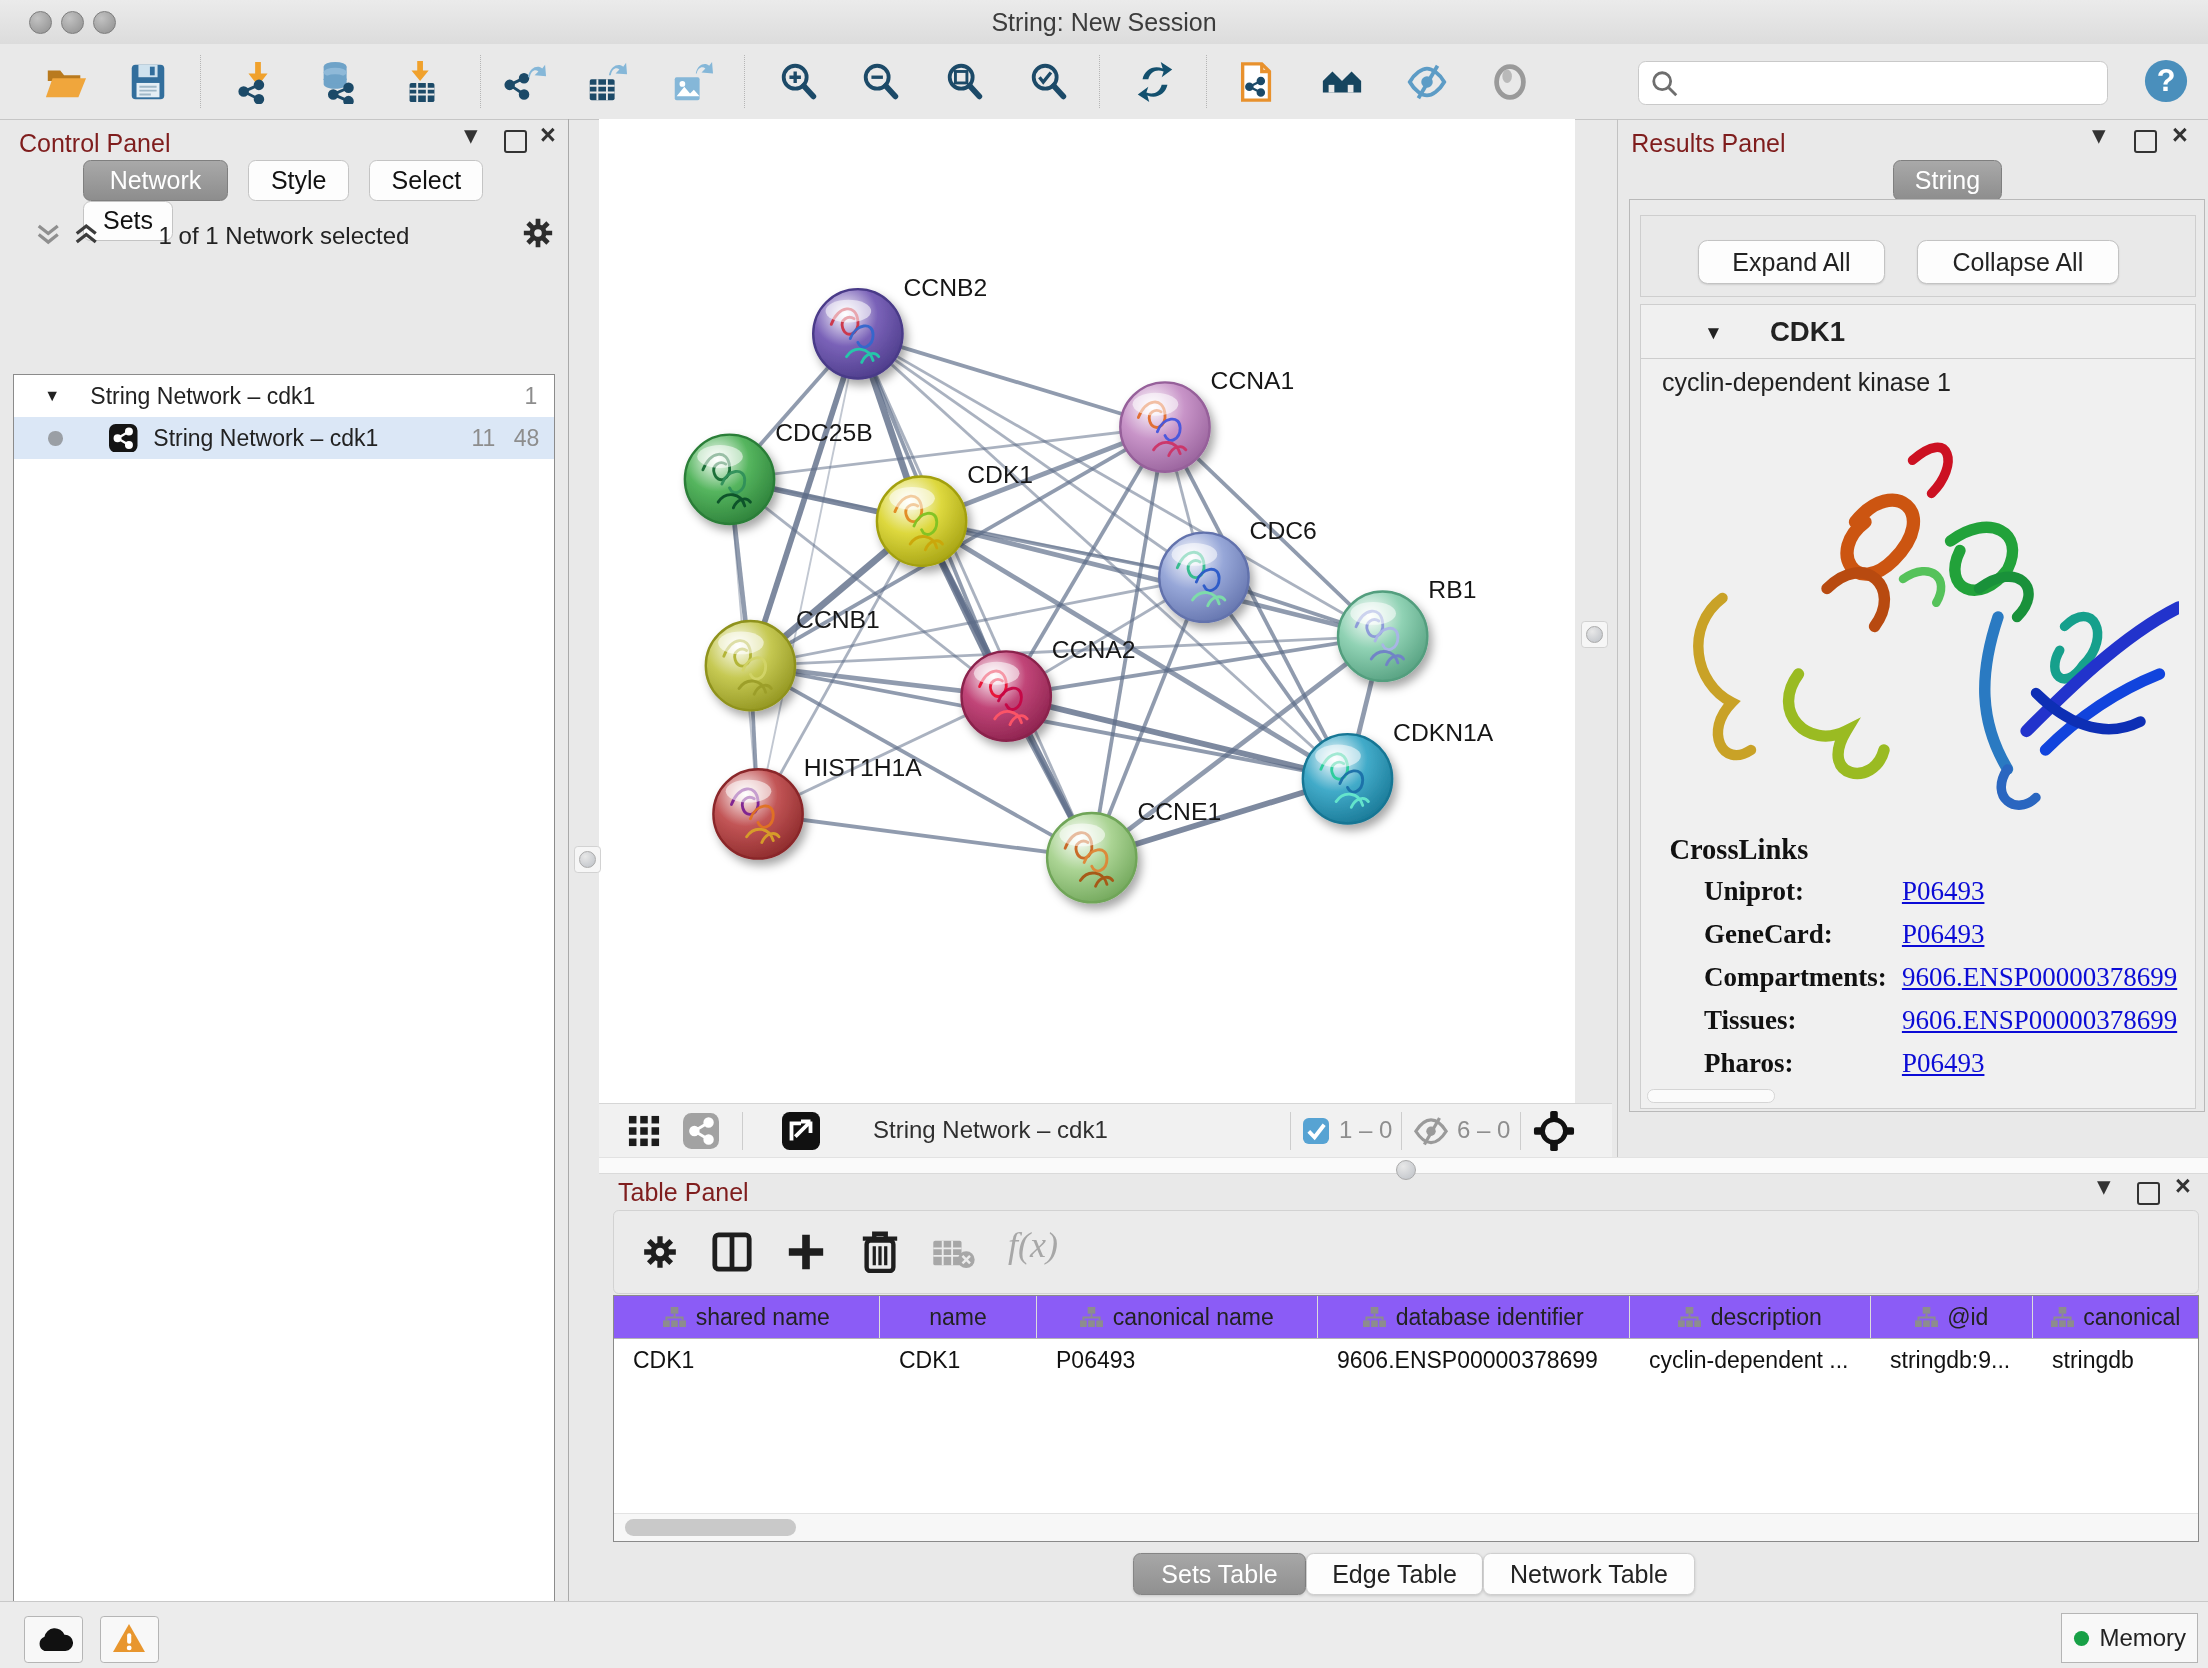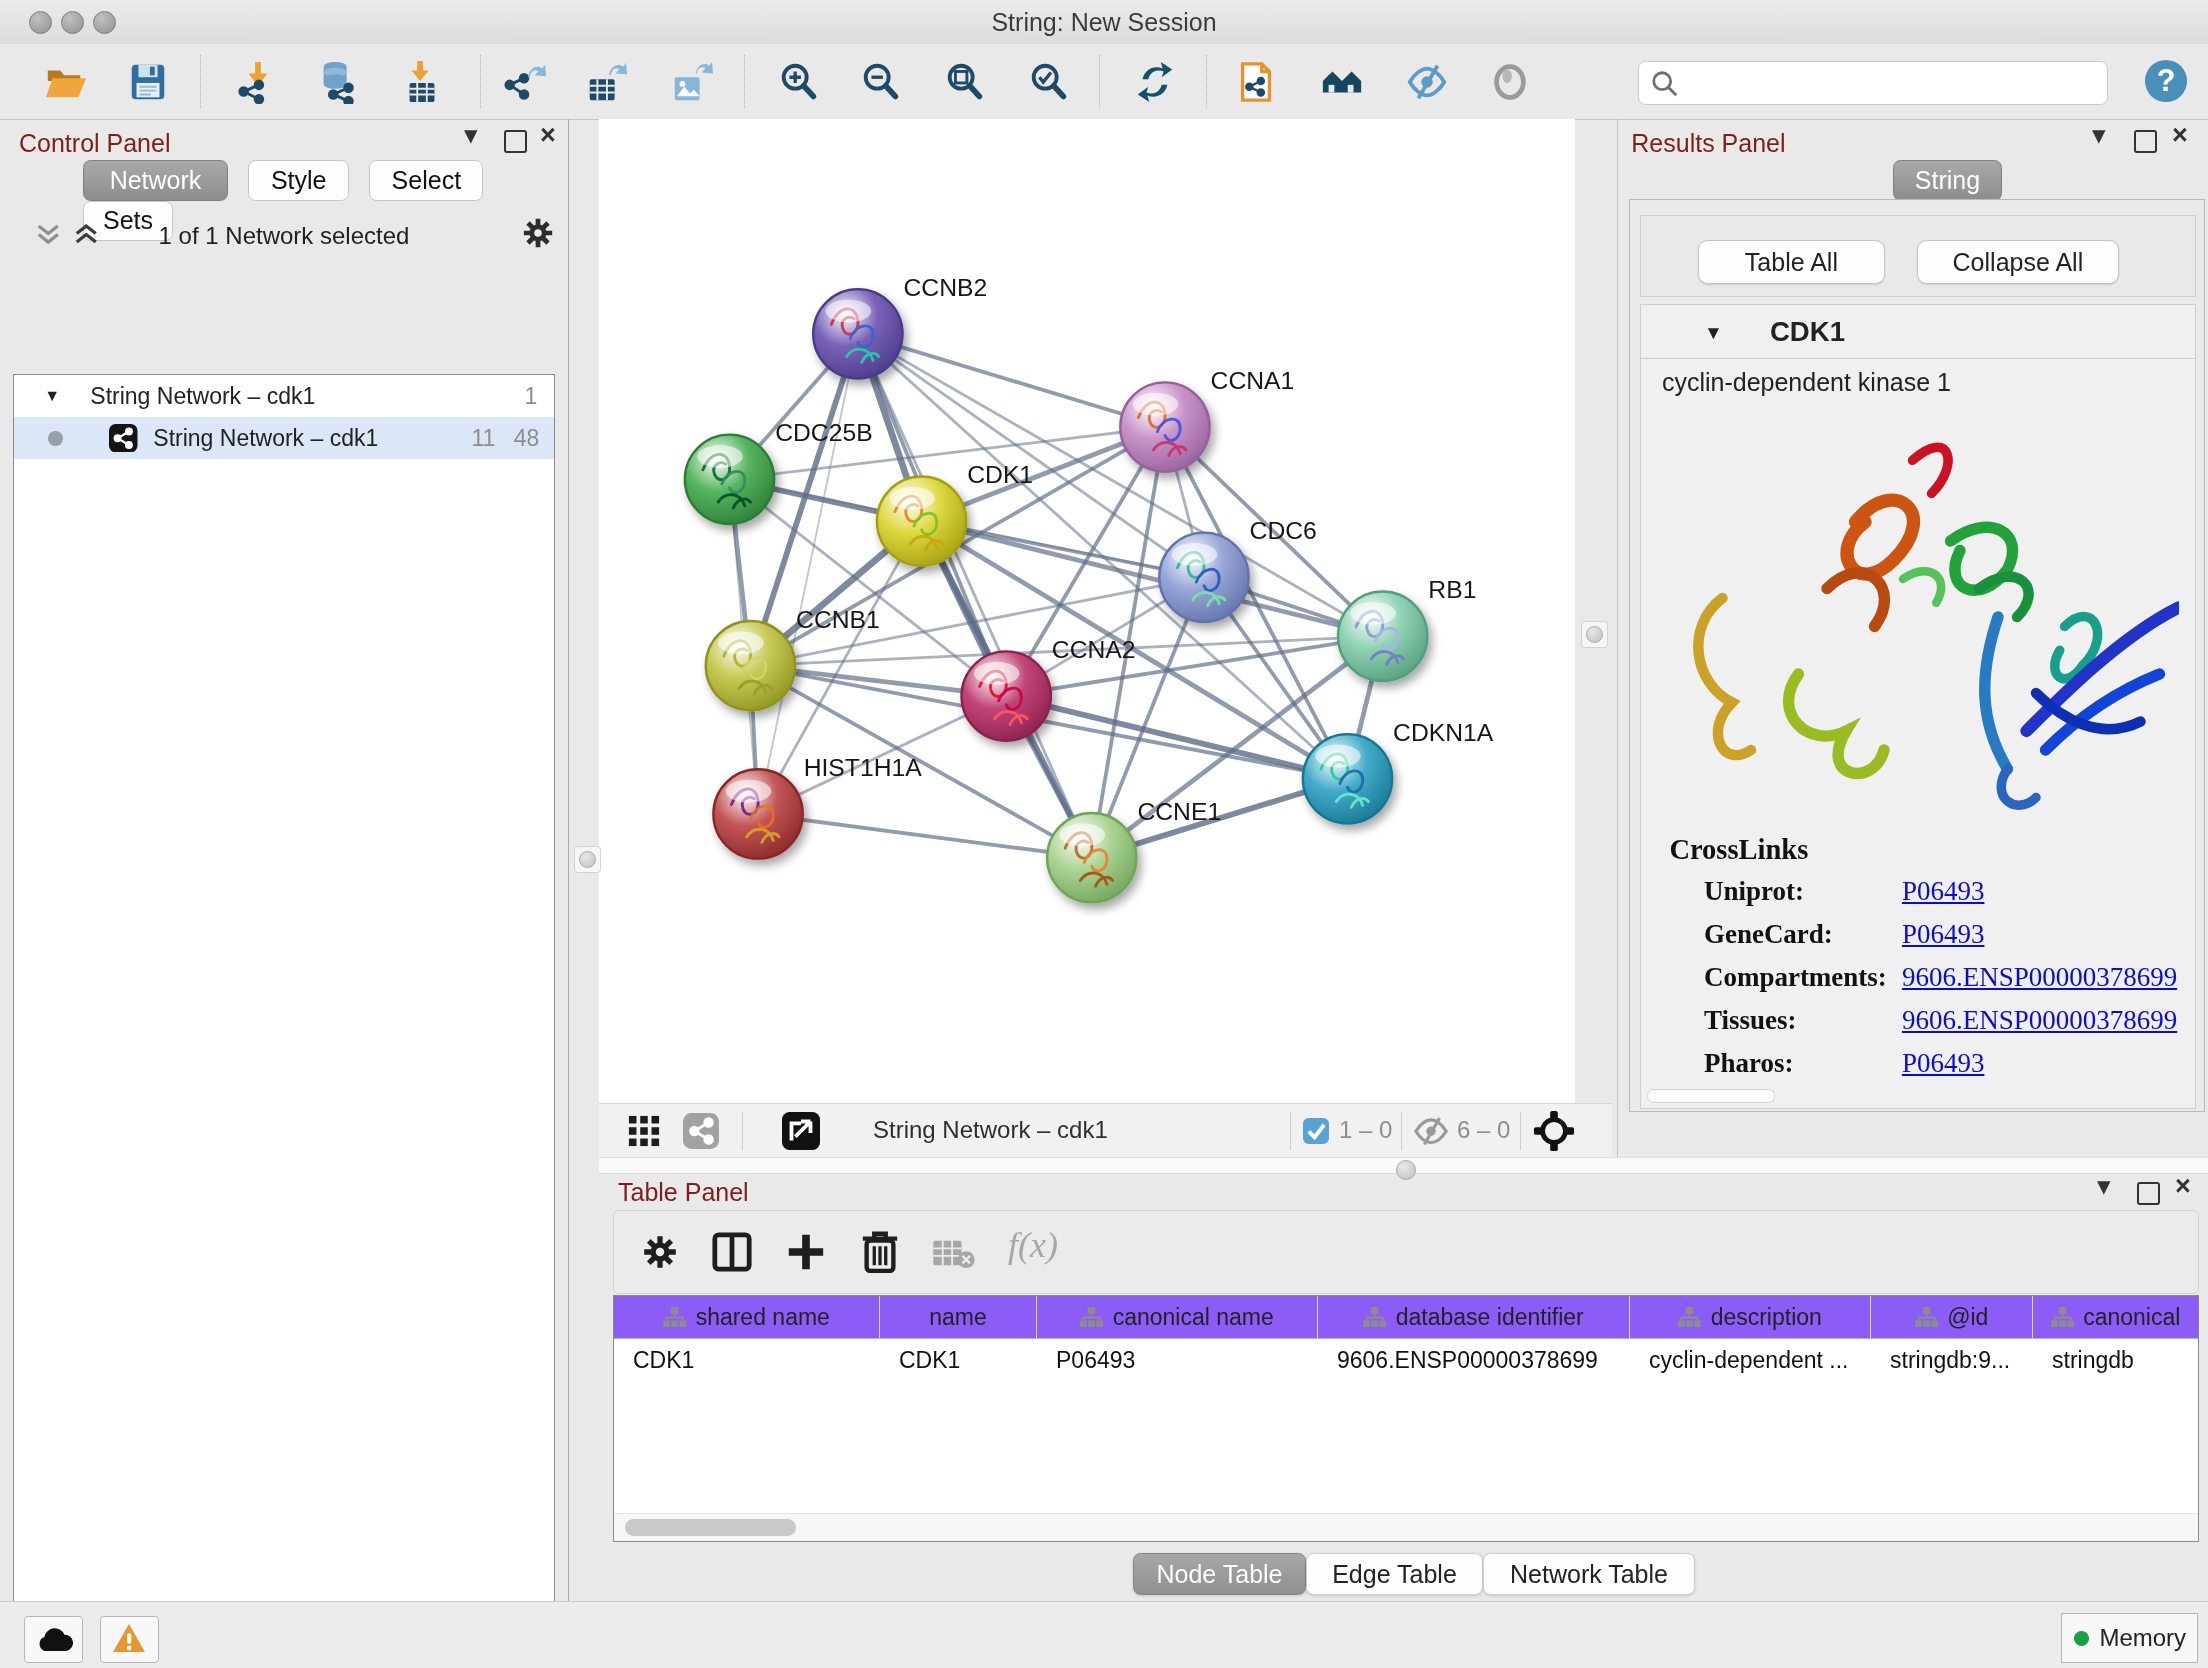--- a/index.html
+++ b/index.html
@@ -523,21 +523,21 @@
 
   <div class="abs" style="left:1617px;top:119px;width:592px;height:1038px;border-left:1.9px solid #c2c2c2">
     <span class="abs phead" style="left:13.3px;top:9.5px">Results Panel</span>
     <span class="abs pbtn" style="left:474px;top:3.8px">▾</span>
     <span class="abs floatsq" style="left:516px;top:11.4px"></span>
     <span class="abs pbtn" style="left:554px;top:3.8px;font-weight:bold">×</span>
     <span class="tab sel abs" style="left:259px;top:41px;width:107px">String</span>
 
     <div id="rp-box" class="abs" style="left:11.4px;top:80px">
       <div id="rp-buttons">
-        <span class="rbtn" style="left:57px;width:185px">Table All</span>
+        <span class="rbtn" style="left:57px;width:185px">Expand All</span>
         <span class="rbtn" style="left:276px;width:200px">Collapse All</span>
       </div>
       <div id="rp-section">
         <span class="abs" style="left:63px;top:17px;font-size:19px">▼</span>
         <span class="abs" style="left:129px;top:11.4px;font-size:27.6px;font-weight:bold">CDK1</span>
         <div class="abs" style="left:0;top:53px;width:554px;border-top:1px solid #cdcdcd"></div>
         <span class="abs" style="left:21px;top:63px;font-size:25px">cyclin-dependent kinase 1</span>
 
         <svg class="abs" style="left:24px;top:103px" width="514" height="418" viewBox="0 0 540 440">
           <g fill="none" stroke-linecap="round">
@@ -693,21 +693,21 @@
       <div class="tdc c2">P06493</div>
       <div class="tdc c3">9606.ENSP00000378699</div>
       <div class="tdc c4">cyclin-dependent ...</div>
       <div class="tdc c5">stringdb:9...</div>
       <div class="tdc c6">stringdb</div>
     </div>
     <div id="tp-scroll">
         <span id="tp-thumb"></span>
       </div>
   </div>
-  <span class="bigtab sel" style="left:1133px;width:171px">Node Table</span>
+  <span class="bigtab sel" style="left:1133px;width:171px">Sets Table</span>
   <span class="bigtab" style="left:1306px;width:175px">Edge Table</span>
   <span class="bigtab" style="left:1483px;width:210px">Network Table</span>
 
   <div id="statusbar" class="abs">
     <span class="sbtn" style="left:24px">
       <svg style="position:absolute;left:9.5px;top:9.5px" width="38" height="25" viewBox="0 0 40 26">
           <path d="M10 25a8 8 0 010-15 11 11 0 0121-2 7 7 0 011 17z" fill="#111"></path>
         </svg>
     </span>
     <span class="sbtn" style="left:100px">

